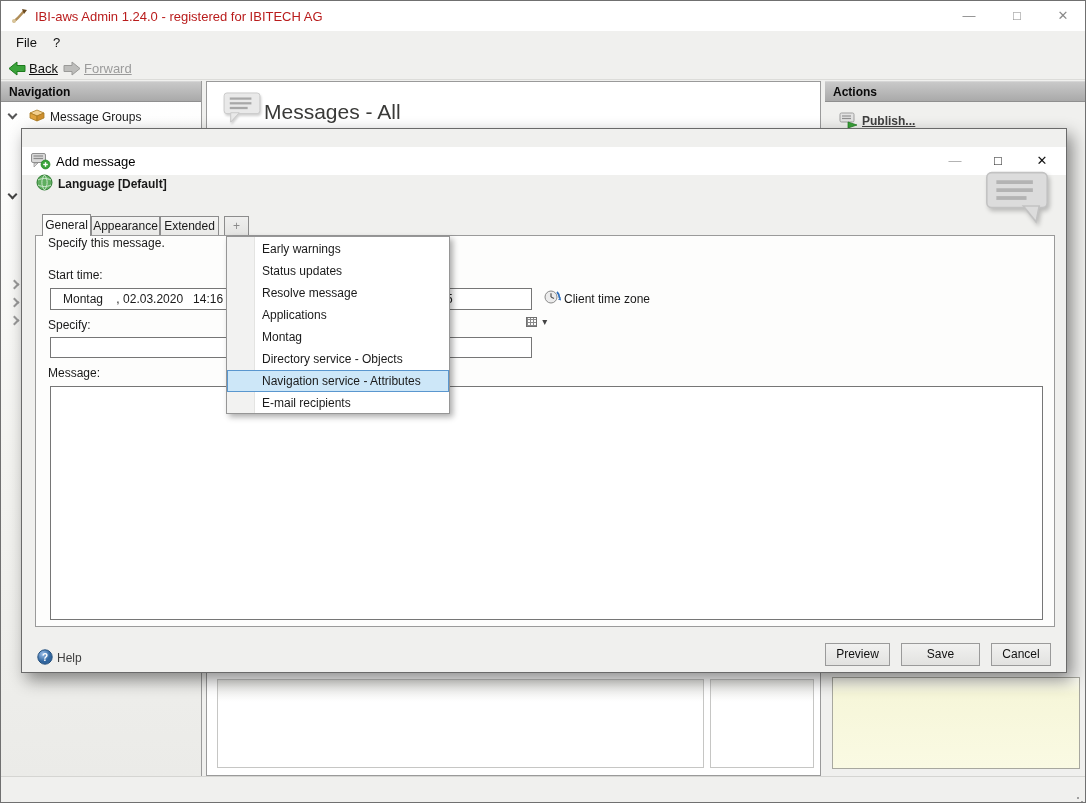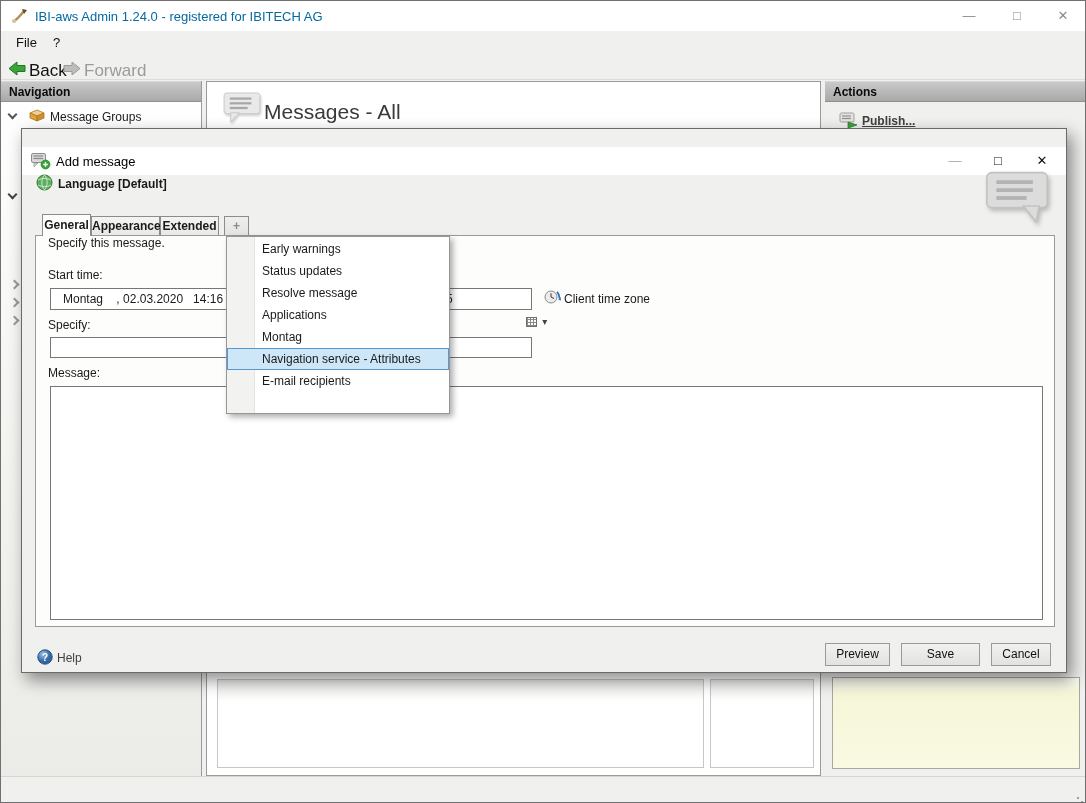--- a/index.html
+++ b/index.html
@@ -3,26 +3,26 @@
 <meta charset="utf-8">
 <style>
   * { margin:0; padding:0; box-sizing:border-box; }
   html,body { width:1086px; height:803px; }
   body { font-family:"Liberation Sans", sans-serif; font-size:12px; color:#1a1a1a; background:#fff; }
   #screen { position:relative; width:1086px; height:803px; background:#f0f0ee; border:1px solid #707070; overflow:hidden; }
   .abs { position:absolute; }
 
   
   #titlebar { left:0; top:0; width:100%; height:30px; background:#ffffff; }
-  #title-text { left:34px; top:8px; color:#0369a1; font-size:13px; }
+  #title-text { left:34px; top:8px; color:#b91c1c; font-size:13px; }
   .winctl { width:36px; height:26px; top:2px; text-align:center; line-height:26px; color:#8a8a8a; font-size:13px; }
   #menubar { left:0; top:30px; width:100%; height:25px; background:#f0f0ee; }
   .menuitem { top:34px; font-size:13px; color:#111; }
   #toolbar { left:0; top:55px; width:100%; height:24px; background:#f0f0ee; border-bottom:1px solid #dcdcd9; }
-  .toollabel { top:60px; font-size:17px; }
+  .toollabel { top:60px; font-size:13px;text-decoration:underline; }
 
   
   .panel-header { height:21px; background:linear-gradient(#c9c9c9,#a9a9a9); border-top:1px solid #d6d6d6; border-bottom:1px solid #8f8f8f; font-weight:bold; font-size:12px; line-height:20px; padding-left:8px; color:#0a0a0a; }
   #nav-panel { left:0; top:80px; width:201px; height:695px; background:linear-gradient(180deg,#ffffff,#f3f3f0 55%,#ebebe8); border-right:1px solid #9a9a9a; }
   #main-panel { left:205px; top:80px; width:615px; height:695px; background:#ffffff; border:1px solid #9a9a9a; }
   #actions-panel { left:824px; top:80px; width:262px; height:695px; background:#f0f0ee; }
   #main-title { left:57px; top:18px; font-size:21px; color:#3a3a38; }
   .link { color:#404040; }
   .chev { display:inline-block; width:7px; height:7px; border-right:2px solid #555; border-bottom:2px solid #555; transform:rotate(45deg); }
   .chev.right { transform:rotate(-45deg); border-color:#9a9a9a; }
@@ -33,21 +33,21 @@
   #statusbar { left:0; top:775px; width:100%; height:28px; background:#f0f0ee; border-top:1px solid #d5d5d2; }
   #grip { right:6px; bottom:5px; width:2px; height:2px; background:#9f9f9f; box-shadow:8px 8px #9f9f9f,4px 8px #9f9f9f,0 8px #9f9f9f,8px 4px #9f9f9f,4px 4px #9f9f9f,8px 0 #9f9f9f; }
 
   
   #dialog { left:20px; top:127px; width:1046px; height:545px; background:#f0f0ee; border:1px solid #6a6a6a; box-shadow:5px 7px 16px rgba(0,0,0,.45); }
   #dlg-titlebar { left:0; top:0; width:100%; height:28px; background:#ffffff;margin-top:18px; }
   #dlg-title { left:34px; top:7px; font-size:13px; color:#000; }
   .dlgctl { width:36px; height:24px; top:2px; text-align:center; line-height:24px; font-size:13px; color:#111; }
   #dlg-lang { left:36px; top:48px; font-weight:600; }
   
-  .tab { top:87px; height:20px; line-height:19px; text-align:center; border:1px solid #8c8c8c; border-bottom:none; background:linear-gradient(#f4f4f3,#e8e8e6); font-size:12px;font-weight:bold; }
+  .tab { top:87px; height:20px; line-height:19px; text-align:center; border:1px solid #8c8c8c; border-bottom:none; background:linear-gradient(#f4f4f3,#e8e8e6); font-size:12px; }
   .tab.active { top:85px; height:22px; background:#fdfdfc; z-index:3; line-height:21px; }
   .tab.plus { color:#8a8a8a; background:linear-gradient(#efefee,#e3e3e1); }
   #tabpage { left:13px; top:106px; width:1020px; height:392px; background:#fdfdfc; border:1px solid #9a9a9a; z-index:1; }
   .lbl { font-size:12px; color:#1a1a1a; }
   .field { background:#fff; border:1px solid #767676; height:22px; line-height:20px; white-space:pre; font-size:12px; }
   #cal-btn { right:2px; top:2px; width:36px; height:16px; background:#fff; text-align:center; }
   #cal-grid { display:inline-block; width:11px; height:10px; border:1px solid #6f6f6f; vertical-align:middle;
      background:repeating-linear-gradient(90deg,#8a8a8a 0 1px,transparent 1px 3px),repeating-linear-gradient(0deg,#8a8a8a 0 1px,transparent 1px 3px); }
   #cal-arrow { display:inline-block; color:#444; font-size:10px; vertical-align:middle; margin-left:5px; }
   #msg-area { left:27px; top:256px; width:993px; height:234px; background:#fff; border:1px solid #767676; }
@@ -203,20 +203,21 @@
       <div class="abs" id="msg-area" style="left:14px;top:150px"></div>
     </div>
 
     <div class="abs" id="dropdown">
       <div class="abs" id="menu-gutter"></div>
       <div class="menu-item">Early warnings</div>
       <div class="menu-item">Status updates</div>
       <div class="menu-item">Resolve message</div>
       <div class="menu-item">Applications</div>
       <div class="menu-item">Montag</div>
+      <div class="menu-item">Directory service - Objects</div>
       <div class="menu-item selected">Navigation service - Attributes</div>
       <div class="menu-item">E-mail recipients</div>
     </div>
 
     <svg class="abs" style="left:15px;top:520px" width="16" height="16" viewBox="0 0 16 16">
       <defs>
           <radialGradient id="hg" cx="35%" cy="30%">
             <stop offset="0%" stop-color="#9cc0ec"></stop>
             <stop offset="100%" stop-color="#31669f"></stop>
           </radialGradient>

